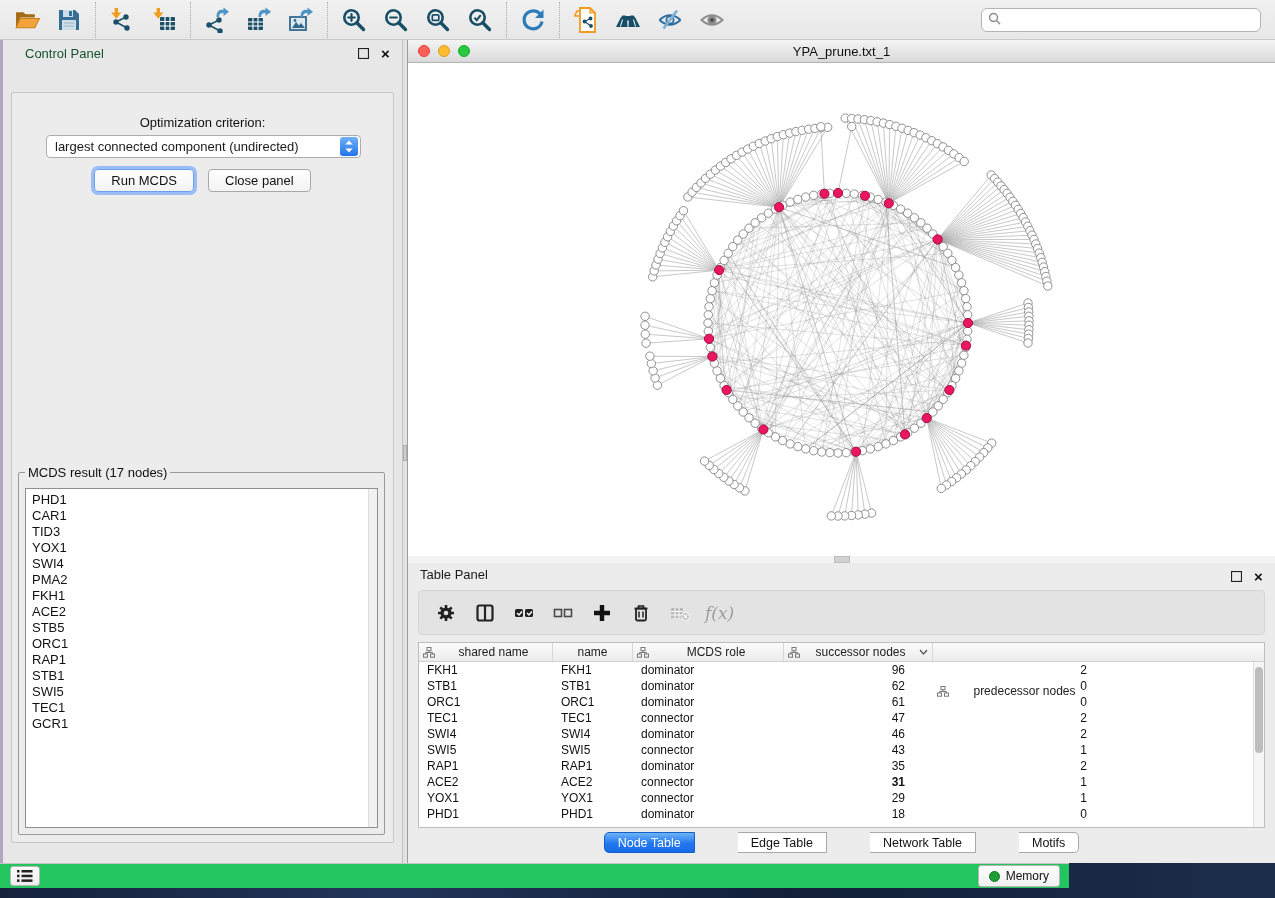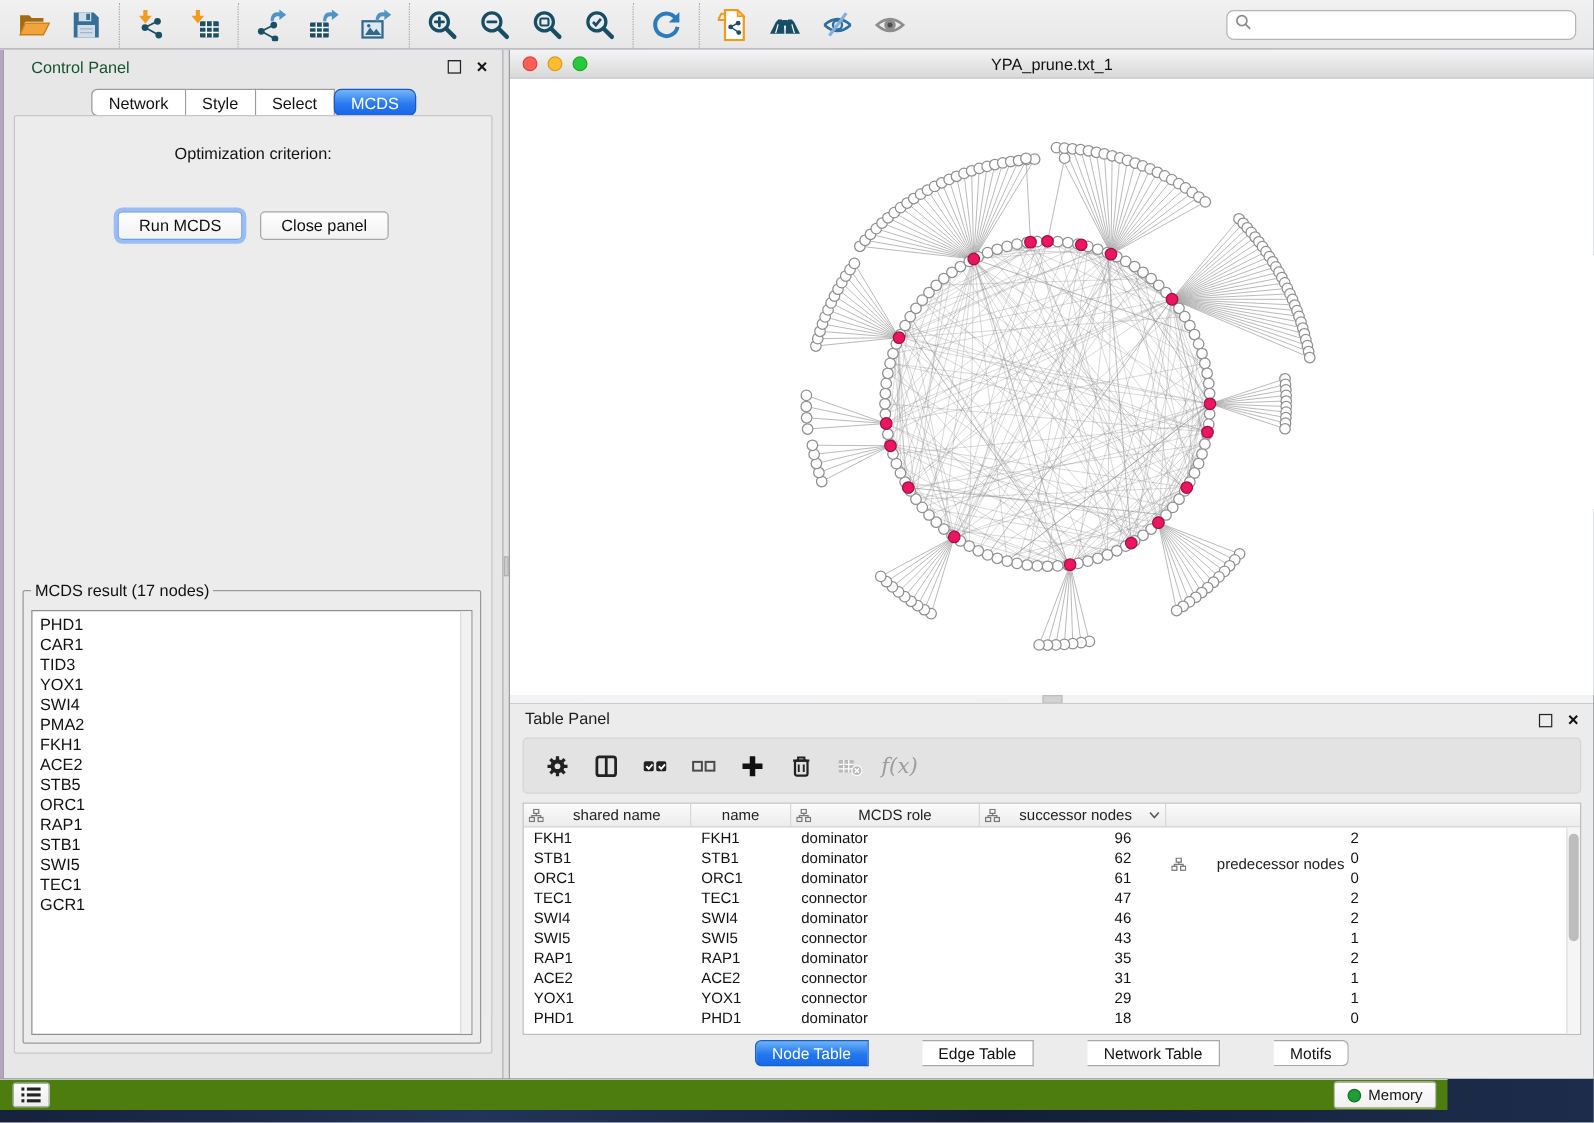--- a/index.html
+++ b/index.html
@@ -84,21 +84,21 @@
   .td.a-r4 { text-align:right; padding-right:14px; }
   .tp-scroll { position:absolute; top:19px; right:0; bottom:0; width:11px; background:#f5f5f5; border-left:1px solid #e0e0e0; }
   .tp-scroll .thumb { position:absolute; top:5px; left:1px; width:8px; height:86px; background:#bdbdbd; border-radius:4px; }
   .tp-tabs { position:absolute; left:0; right:0; top:269px; display:flex; justify-content:center; height:21px;gap:43px; }
   .tp-tab { height:21px; line-height:20px; padding:0 13px; font-size:12.5px; background:#fff; border:1px solid #a8a8a8; border-left:none; color:#111; }
   .tp-tab:first-child { border-left:1px solid #a8a8a8; border-radius:5px 0 0 5px; }
   .tp-tab:last-child { border-radius:0 5px 5px 0; }
   .tp-tab.sel { background:linear-gradient(#6db3f8,#2277ee 55%,#1a6ae8); color:#fff; border:1px solid #1560c8; border-radius:5px 0 0 5px; }
 
   
-  #status-bar { position:absolute; left:0; bottom:10px; width:1158px; height:25px; background:#4d7c0f; border-top:1px solid #c5c5c5; }
+  #status-bar { position:absolute; left:0; bottom:10px; width:1069px; height:25px; background:#22c55e; border-top:1px solid #c5c5c5; }
   .sb-left-btn { position:absolute; left:10px; top:2px; width:30px; height:20px; background:linear-gradient(#fcfcfc,#ededed); border:1px solid #b7b7b7; border-radius:3px; display:flex; align-items:center; justify-content:center; }
   .memory-btn { position:absolute; right:9px; top:1px; height:22px; background:linear-gradient(#fdfdfd,#f0f0f0); border:1px solid #b5b5b5; border-radius:3px; display:flex; align-items:center; gap:6px; padding:0 10px; font-size:12px; color:#111; }
   .memory-btn .dot { width:11px; height:11px; border-radius:50%; background:#1e9e33; border:1px solid #14752a; }
 
   .hdr-colicon { margin-right:4px; display:inline-flex; }
   .sort-ic { margin-left:2px; display:inline-flex; }
 </style>
 </head>
 <body>
 
@@ -271,28 +271,31 @@
     <span>Control Panel</span>
   </div>
   <div class="win-btns">
     <span class="win-btn">
       <svg width="11" height="11" viewBox="0 0 11 11">
           <rect x="0.5" y="0.5" width="10" height="10" fill="none" stroke="#222" stroke-width="1.2"></rect>
         </svg>
     </span>
     <span class="win-btn close-x">×</span>
   </div>
-  <div class="cp-tabs">
-      <div class="cp-tab">Network</div>
-      <div class="cp-tab">Style</div>
-      <div class="cp-tab">Select</div>
-      <div class="cp-tab sel">MCDS</div>
-    </div>
   <div class="cp-body">
     <div class="crit-label">Optimization criterion:</div>
+    <div class="mac-select">
+      <span class="sel-text">largest connected component (undirected)</span>
+      <span class="sel-spinner">
+        <svg width="10" height="13" viewBox="0 0 10 13">
+            <path d="M5 0.5l3.6 4H1.4z" fill="#fff"></path>
+            <path d="M5 12.5l3.6-4H1.4z" fill="#fff"></path>
+          </svg>
+      </span>
+    </div>
     <div class="btn-row">
       <button class="mac-btn focused">Run MCDS</button>
       <button class="mac-btn">Close panel</button>
     </div>
     <fieldset class="result-fs">
       <legend>MCDS result (17 nodes)</legend>
       <div class="result-list">
           <div class="result-item">PHD1</div>
           <div class="result-item">CAR1</div>
           <div class="result-item">TID3</div>
@@ -1162,21 +1165,21 @@
           <div class="td a-l" style="width: 134px;">RAP1</div>
           <div class="td a-l" style="width: 80px;">RAP1</div>
           <div class="td a-l" style="width: 151px;">dominator</div>
           <div class="td a-r3" style="width: 149px;">35</div>
           <div class="td a-r4" style="width: 168px;">2</div>
         </div>
         <div class="tr">
           <div class="td a-l" style="width: 134px;">ACE2</div>
           <div class="td a-l" style="width: 80px;">ACE2</div>
           <div class="td a-l" style="width: 151px;">connector</div>
-          <div class="td a-r3" style="width: 149px;">31</div>
+          <div class="td a-r3" style="width: 149px; font-weight: bold;">31</div>
           <div class="td a-r4" style="width: 168px;">1</div>
         </div>
         <div class="tr">
           <div class="td a-l" style="width: 134px;">YOX1</div>
           <div class="td a-l" style="width: 80px;">YOX1</div>
           <div class="td a-l" style="width: 151px;">connector</div>
           <div class="td a-r3" style="width: 149px;">29</div>
           <div class="td a-r4" style="width: 168px;">1</div>
         </div>
         <div class="tr">

